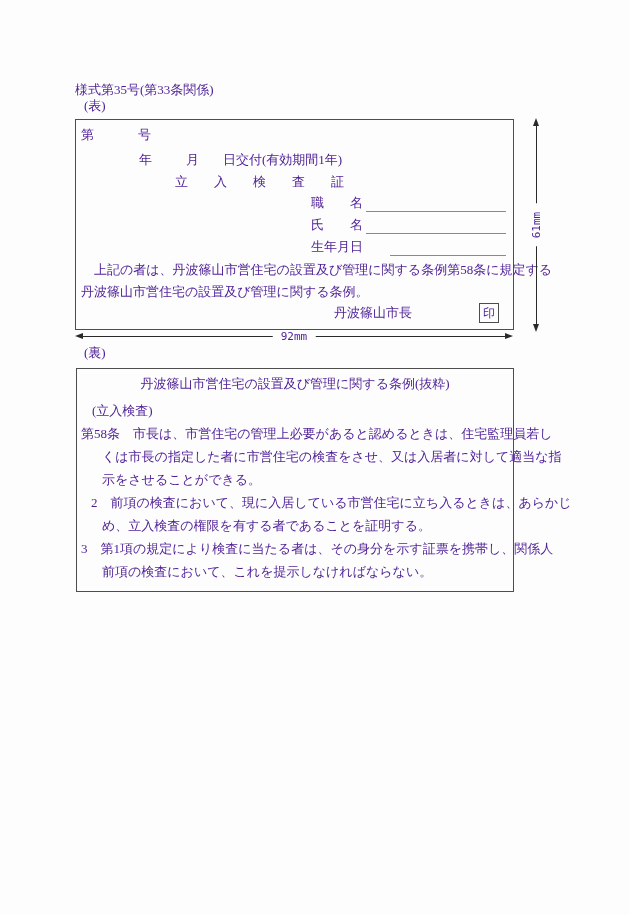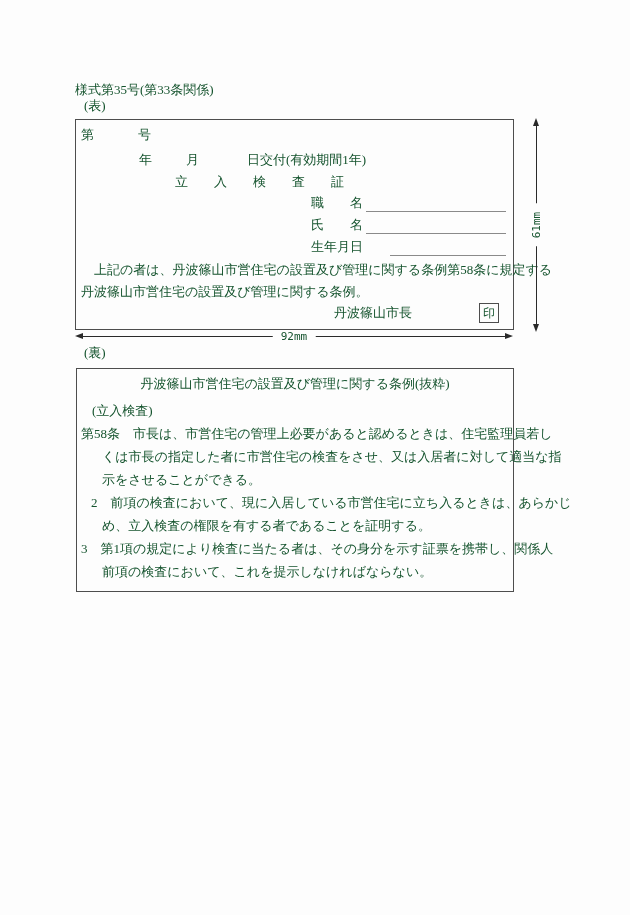--- a/index.html
+++ b/index.html
@@ -1,19 +1,19 @@
 <!DOCTYPE html>
 <html><head>
 <meta charset="utf-8">
 <style>
   html,body { margin:0; padding:0; background:#ffffff; }
   .page {
     position:relative; width:630px; height:915px; background:#fdfdfd; overflow:hidden;
     font-family:"Liberation Serif","DejaVu Serif",serif;
-    color:#14532d; font-size:13px; line-height:18px;
+    color:#4c1d95; font-size:13px; line-height:18px;
   }
   .abs { position:absolute; white-space:pre; }
   .card { position:absolute; border:1px solid #4d4d4d; background:#fdfdfd; }
   .field-row { position:absolute; display:flex; align-items:flex-end; height:17px; }
   .field-row .flabel { white-space:pre; }
   .field-row .ffill { flex:1; border-bottom:1px solid #8a8a8a; margin-left:3px; }
   .seal {
     position:absolute; width:18px; height:18px; border:1px solid #4d4d4d;
     text-align:center; line-height:18px; font-size:12px; white-space:normal;
   }
@@ -43,21 +43,21 @@
   <div class="abs" style="left:75px; top:81px;">様式第35号(第33条関係)</div>
   <div class="abs" style="left:84px; top:97px;">(表)</div>
 
   <div class="card" style="left:75px; top:119px; width:437px; height:209px;">
 
     <div class="abs" style="left:5px; top:6px;">第</div>
     <div class="abs" style="left:62px; top:6px;">号</div>
 
     <div class="abs" style="left:63px; top:31px;">年</div>
     <div class="abs" style="left:110px; top:31px;">月</div>
-    <div class="abs" style="left:147px; top:31px;margin-left:24px;">日交付(有効期間1年)</div>
+    <div class="abs" style="left:147px; top:31px;">日交付(有効期間1年)</div>
 
     <div class="abs" style="left:99px; top:53px;">立　　入　　検　　査　　証</div>
 
     <div class="field-row" style="left:235px; top:97px; width:195px;">
       <span class="flabel">氏　　名</span>
       <span class="ffill"></span>
     </div>
     <div class="field-row" style="left:235px; top:75px; width:195px;">
       <span class="flabel">職　　名</span>
       <span class="ffill"></span>

